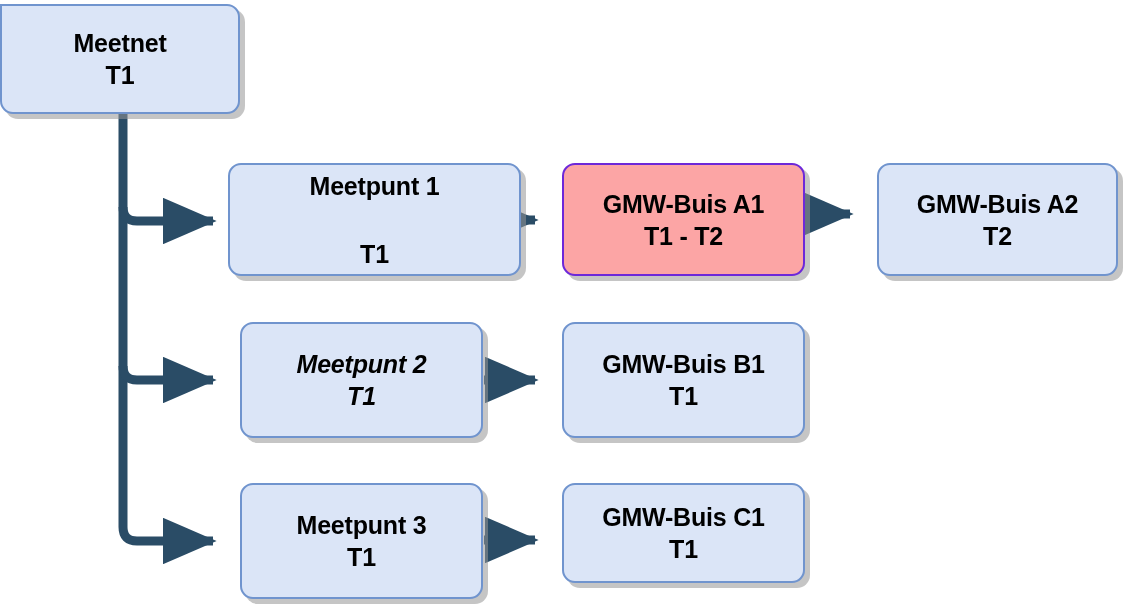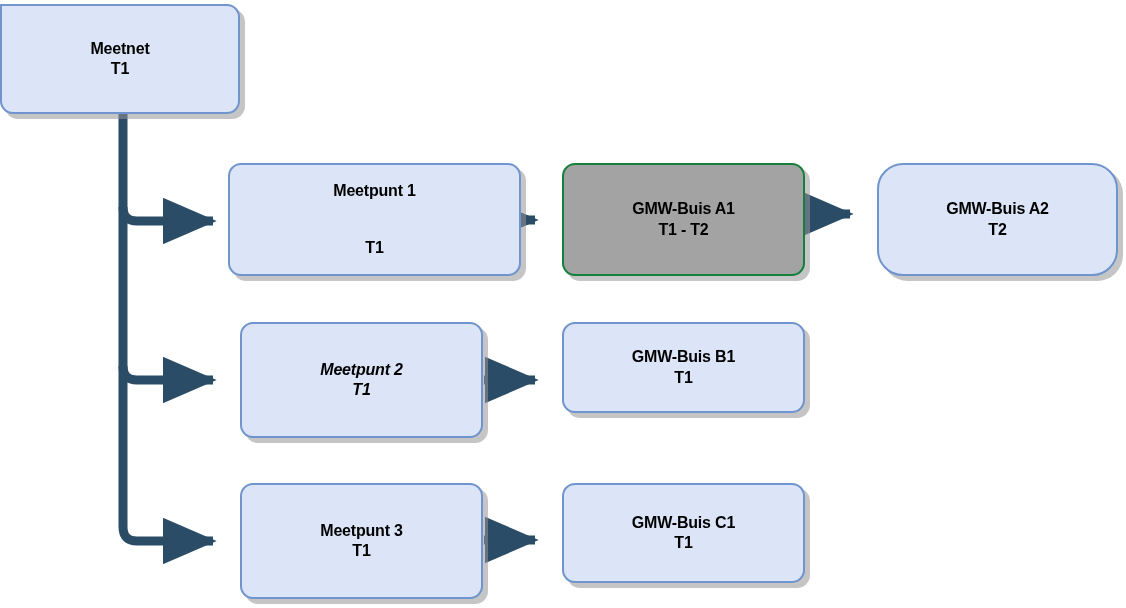--- a/index.html
+++ b/index.html
@@ -29,34 +29,34 @@
   .node {
     position: absolute;
     box-sizing: border-box;
     border-radius: 13px;
     display: flex;
     flex-direction: column;
     align-items: center;
     justify-content: center;
     text-align: center;
     font-weight: bold;
-    font-size: 16px;
+    font-size: 25px;
     line-height: 1.28;
     color: #000000;
     letter-spacing: -0.2px;
     box-shadow: 5px 5px 0 0 rgba(150,150,150,0.55);
     z-index: 3;
   }
   .node.blue {
     background: #dbe5f7;
     border: 2px solid #7094ce;
   }
   .node.red {
-    background: #a3a3a3;
-    border: 2px solid #15803d;
+    background: #fca5a5;
+    border: 2px solid #6d28d9;
   }
   .node-line {
     display: block;
     white-space: nowrap;
   }
 </style>
 </head>
 <body>
 
 <div id="diagram-root">
@@ -93,31 +93,31 @@
   <div class="node blue" style="left:228px; top:163px; width:293px; height:113px;gap:36px;">
     <span class="node-line">Meetpunt 1</span>
     <span class="node-line">T1</span>
   </div>
 
   <div class="node red" style="left:562px; top:163px; width:243px; height:113px;">
     <span class="node-line">GMW-Buis A1</span>
     <span class="node-line">T1 - T2</span>
   </div>
 
-  <div class="node blue" style="left:877px; top:163px; width:241px; height:113px;border-radius:26px;">
+  <div class="node blue" style="left:877px; top:163px; width:241px; height:113px;">
     <span class="node-line">GMW-Buis A2</span>
     <span class="node-line">T2</span>
   </div>
 
   <div class="node blue" style="left:240px; top:322px; width:243px; height:116px;font-style:italic;">
     <span class="node-line">Meetpunt 2</span>
     <span class="node-line">T1</span>
   </div>
 
-  <div class="node blue" style="left:562px; top:322px; width:243px; height:91px;">
+  <div class="node blue" style="left:562px; top:322px; width:243px; height:116px;">
     <span class="node-line">GMW-Buis B1</span>
     <span class="node-line">T1</span>
   </div>
 
   <div class="node blue" style="left:240px; top:483px; width:243px; height:116px;">
     <span class="node-line">Meetpunt 3</span>
     <span class="node-line">T1</span>
   </div>
 
   <div class="node blue" style="left:562px; top:483px; width:243px; height:100px;">

